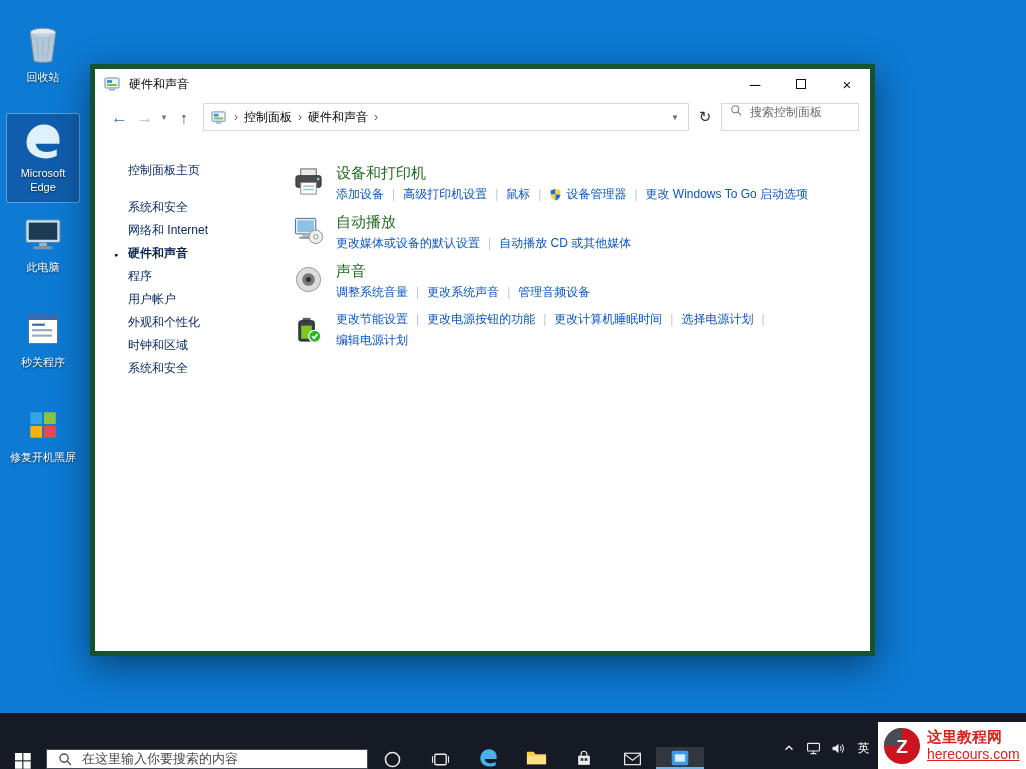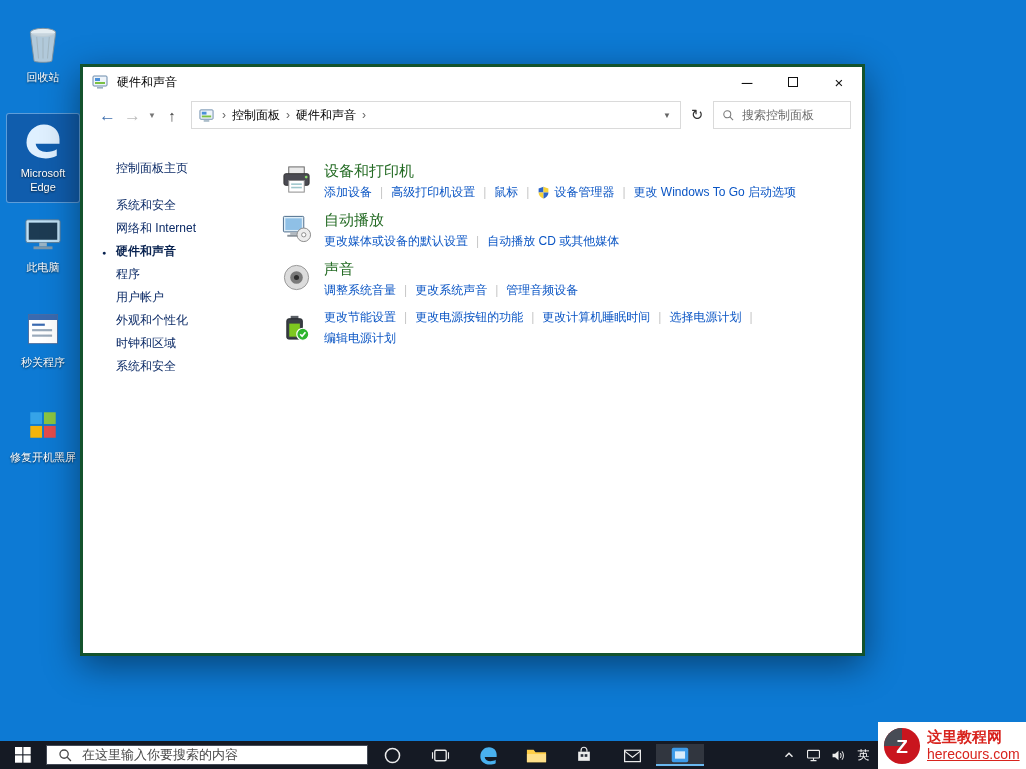--- a/index.html
+++ b/index.html
@@ -7,40 +7,40 @@
   body{font-family:"Liberation Sans","DejaVu Sans",sans-serif;position:relative;background:var(--desktop-bg,#0d7ad4);}
 
   
   .desktop-icons{position:absolute;left:4px;top:18px;width:78px;display:flex;flex-direction:column;align-items:center;}
   .dicon{width:74px;min-height:90px;margin-bottom:5px;display:flex;flex-direction:column;align-items:center;padding-top:4px;cursor:default;}
   .dicon-tile{background:rgba(20,70,140,.55);border:1px solid rgba(160,210,255,.55);border-radius:3px;}
   .dicon-img{height:46px;display:flex;align-items:center;justify-content:center;}
   .dicon-label{color:#fff;font-size:11px;text-align:center;line-height:1.25;margin-top:3px;text-shadow:0 1px 2px rgba(0,0,0,.7);}
 
   
-  .window{position:absolute;left:80px;top:64px;width:785px;height:592px;background:#fff;border:3px solid #14532d;box-shadow:0 10px 34px rgba(0,0,0,.45);display:flex;flex-direction:column;}
+  .window{position:absolute;left:90px;top:64px;width:785px;height:592px;background:#fff;border:5px solid #14532d;box-shadow:0 10px 34px rgba(0,0,0,.45);display:flex;flex-direction:column;}
   .titlebar{height:30px;display:flex;align-items:center;padding-left:9px;font-size:12px;flex:none;}
   .title-text{margin-left:7px;color:#000;}
   .win-controls{margin-left:auto;display:flex;height:100%;}
   .win-btn{width:46px;height:100%;display:flex;align-items:center;justify-content:center;font-size:15px;color:#111;cursor:default;}
   .max-glyph{width:10px;height:10px;border:1px solid #111;display:inline-block;}
 
   .navbar{height:36px;display:flex;align-items:center;padding:0 11px 0 12px;flex:none;}
   .nav-arrow{width:25px;text-align:center;font-size:17px;line-height:1;}
   .nav-back{color:#3f6fae;}
   .nav-fwd{color:#bcbcbc;}
   .nav-caret{width:14px;text-align:center;font-size:8px;color:#777;}
   .nav-up{color:#3c3c3c;width:26px;text-align:center;font-size:15px;}
   .breadcrumb{flex:1;height:28px;border:1px solid #dadada;display:flex;align-items:center;padding:0 7px;font-size:12px;background:#fff;margin-left:6px;}
   .crumb-icon{display:flex;align-items:center;margin-right:2px;}
   .crumb-sep{color:#666;padding:0 6px;font-size:12px;}
   .crumb-item{color:#000;white-space:nowrap;}
   .bc-caret{margin-left:auto;color:#666;font-size:8px;padding-right:2px;}
   .refresh-btn{width:32px;height:28px;display:flex;align-items:center;justify-content:center;font-size:15px;color:#333;}
-  .searchbox{width:138px;height:28px;border:1px solid #dadada;display:flex;align-items:center;padding:0 8px;gap:7px;font-size:12px;color:#6d6d6d;background:#fff;white-space:nowrap;overflow:hidden;}
+  .searchbox{width:138px;height:28px;border:1px solid #dadada;display:flex;padding:0 8px;gap:7px;font-size:12px;color:#6d6d6d;background:#fff;white-space:nowrap;overflow:hidden;}
 
   .win-body{flex:1;display:flex;overflow:hidden;}
   .sidebar{width:197px;flex:none;padding:27px 0 0 33px;font-size:12px;color:#0b2a66;}
   .sb-home{margin-bottom:17px;cursor:default;}
   .sb-item{position:relative;line-height:23px;cursor:default;white-space:nowrap;}
   .sb-item.active{font-weight:bold;color:#07214f;}
   .bullet{position:absolute;left:-14px;top:1px;font-size:7px;font-weight:normal;}
   .content{flex:1;padding-top:28px;}
 
   .category{display:flex;margin-bottom:8px;}
@@ -48,21 +48,21 @@
   .cat-body{min-width:0;}
   .cat-title{font-size:15px;color:var(--green,#246b24);line-height:20px;margin-bottom:2px;cursor:default;}
   .cat-title-box{display:inline-block;border:2px solid var(--hl-red,#e03131);padding:0 4px;margin-left:-6px;}
   .cat-links{font-size:12px;line-height:19px;display:flex;align-items:center;white-space:nowrap;}
   .cat-links + .cat-links{margin-top:2px;}
   .sep{color:#c6c6c6;padding:0 8px;}
   .cat-link{color:var(--link,#0a55c4);display:inline-flex;align-items:center;gap:4px;cursor:default;}
   .shield{display:inline-flex;align-items:center;}
 
   
-  .taskbar{position:absolute;left:0;bottom:0;width:1026px;height:28px;background:#151a24;display:flex;align-items:center;z-index:5;}
+  .taskbar{position:absolute;left:0;bottom:0;width:1026px;height:56px;background:#151a24;display:flex;align-items:flex-end;z-index:5;}
   .tb-btn{width:46px;display:flex;align-items:center;justify-content:center;flex:none;}
   .tb-app{width:48px;}
   .tb-search{width:322px;background:#fff;border:1px solid #444a56;display:flex;align-items:center;padding:0 11px;gap:9px;font-size:13px;color:#4a4a4a;flex:none;white-space:nowrap;overflow:hidden;}
   .tb-active{background:#31363f;box-shadow:inset 0 -2px 0 #6ab8ef;}
   .tray{margin-left:auto;display:flex;align-items:center;padding-right:150px;}
   .tray-item{width:25px;display:flex;align-items:center;justify-content:center;height:42px;}
   .ime{color:#fff;font-size:12px;}
 
   
   .watermark{position:absolute;right:0;bottom:0;width:148px;height:47px;background:#fff;display:flex;align-items:center;padding:3px 5px;z-index:10;}

